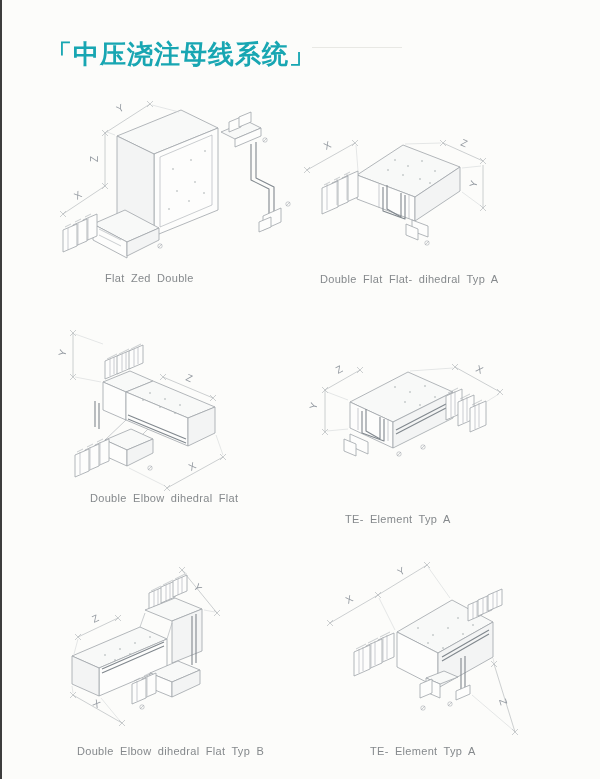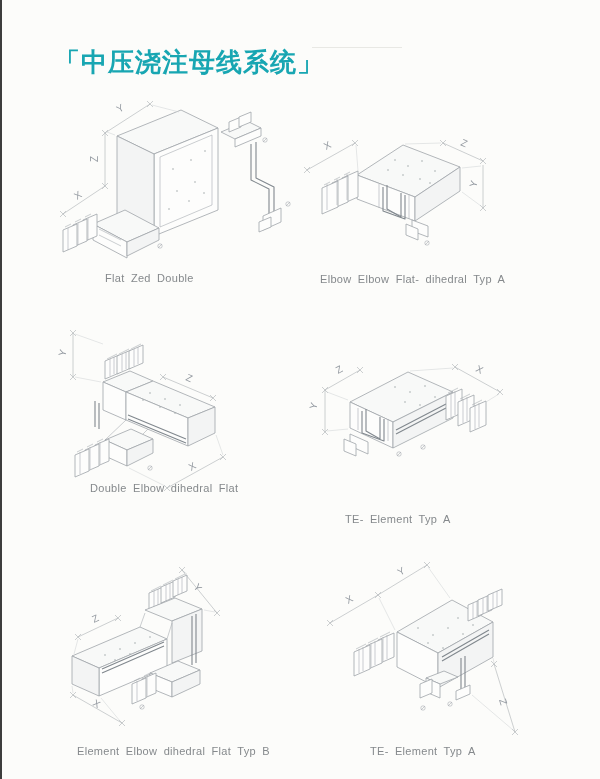--- a/index.html
+++ b/index.html
@@ -29,21 +29,21 @@
   .dk {fill:none;stroke:#81888e;stroke-width:1.1;stroke-linejoin:round;}
   .dim{fill:none;stroke:#b2b7ba;stroke-width:.65;}
   .ext{fill:none;stroke:#cdd1d3;stroke-width:.5;}
   .lbl{fill:#949aa1;font-size:10px;font-family:"Liberation Sans",sans-serif;}
   .dot{fill:#a5aaae;}
 </style>
 </head>
 <body>
 
 <div class="edge-strip"></div>
-<h1 class="title" style="margin: 12px; color: rgb(24, 166, 178); text-align: right;">「中压浇注母线系统」</h1>
+<h1 class="title" style="margin: 4px; color: rgb(24, 166, 178); text-align: right;">「中压浇注母线系统」</h1>
 <div class="title-rule"></div>
 
 <div class="fig" style="left:55px;top:96px;width:255px;height:175px">
 <svg width="255" height="175" viewBox="0 0 255 175">
   <g>
     <path class="f3" d="M62,40 L126,14 L163,32 L99,58 Z"></path>
     <path class="f" d="M99,58 L163,32 L163,114 L99,140 Z"></path>
     <path class="f2" d="M62,40 L99,58 L99,140 L62,122 Z"></path>
     <path class="ln" d="M105,61 L157,39 L157,109 L105,131 Z"></path>
     <circle class="dot" cx="118" cy="73" r=".8"></circle>
@@ -130,21 +130,21 @@
     <path class="dim" d="M140,22 L146,28 M140,28 L146,22"></path>
     <path class="dim" d="M180,40 L186,46 M180,46 L186,40"></path>
     <path class="dim" d="M180,87 L186,93 M180,93 L186,87"></path>
     <path class="ext" d="M56,27 L58,53 M105,26 L141,25 M162,50 L181,48 M162,74 L181,88"></path>
     <text class="lbl" x="26" y="32" transform="rotate(-28 26 32)">X</text>
     <text class="lbl" x="160" y="27" transform="rotate(24 160 27)">Z</text>
     <text class="lbl" x="176" y="70" transform="rotate(-75 176 70)">Y</text>
   </g>
 </svg>
 </div>
-<div class="caption" style="left:320px;top:273px">Elbow Elbow Flat- dihedral Typ A</div>
+<div class="caption" style="left:320px;top:273px">Double Flat Flat- dihedral Typ A</div>
 
 <div class="fig" style="left:55px;top:325px;width:260px;height:185px">
 <svg width="260" height="185" viewBox="0 0 260 185">
   <g>
     <path class="f" d="M50,36 L64,30 L64,48 L50,54 Z"></path>
     <path class="f" d="M62,31 L76,25 L76,43 L62,49 Z"></path>
     <path class="f" d="M74,26 L88,20 L88,38 L74,44 Z"></path>
     <path class="ln" d="M55,34 V51 M59,32 V49 M67,29 V46 M71,27 V44 M79,24 V41 M83,22 V39"></path>
     <path class="ln" d="M52,34 L62,29 M64,29 L74,24 M76,24 L86,19"></path>
     <path class="f3" d="M48,57 L75,46 L98,56 L71,67 Z"></path>
@@ -180,21 +180,21 @@
     <path class="dim" d="M155,70 L161,76 M155,76 L161,70"></path>
     <path class="dim" d="M109,160 L115,166 M109,166 L115,160"></path>
     <path class="dim" d="M165,129 L171,135 M165,135 L171,129"></path>
     <path class="ext" d="M20,9 L48,19 M20,52 L46,57 M74,143 L110,161 M161,110 L168,130"></path>
     <text class="lbl" x="10" y="32" transform="rotate(-75 10 32)">Y</text>
     <text class="lbl" x="130" y="55" transform="rotate(23 130 55)">Z</text>
     <text class="lbl" x="136" y="146" transform="rotate(-29 136 146)">X</text>
   </g>
 </svg>
 </div>
-<div class="caption" style="left:90px;top:482px">Double Elbow dihedral Flat</div>
+<div class="caption" style="left:90px;top:492px">Double Elbow dihedral Flat</div>
 
 <div class="fig" style="left:300px;top:342px;width:215px;height:155px">
 <svg width="215" height="155" viewBox="0 0 215 155">
   <g>
     <path class="f3" d="M50,60 L108,30 L153,50 L93,80 Z"></path>
     <path class="f" d="M50,60 L93,80 L93,106 L50,86 Z"></path>
     <path class="f2" d="M93,80 L153,50 L153,76 L93,106 Z"></path>
     <path class="ln" d="M58,66 V88 M88,77 V99"></path>
     <path class="dk" d="M62,69 L62,91 L84,99 L84,77"></path>
     <path class="dk" d="M66,67 L66,89 L80,97 L80,75"></path>
@@ -273,21 +273,21 @@
     <path class="dim" d="M164,55 L170,61 M164,61 L170,55"></path>
     <path class="dim" d="M20,137 L26,143 M20,143 L26,137"></path>
     <path class="dim" d="M69,165 L75,171 M69,171 L75,165"></path>
     <path class="ext" d="M24,99 L28,84 M137,19 L133,16 M154,55 L165,57 M22,131 L23,138 M51,143 L70,166"></path>
     <text class="lbl" x="44" y="68" transform="rotate(-25 44 68)">Z</text>
     <text class="lbl" x="143" y="32" transform="rotate(51 143 32)">Y</text>
     <text class="lbl" x="42" y="150" transform="rotate(30 42 150)">X</text>
   </g>
 </svg>
 </div>
-<div class="caption" style="left:77px;top:745px">Element Elbow dihedral Flat Typ B</div>
+<div class="caption" style="left:77px;top:745px">Double Elbow dihedral Flat Typ B</div>
 
 <div class="fig" style="left:318px;top:558px;width:215px;height:182px">
 <svg width="215" height="182" viewBox="0 0 215 182">
   <g>
     <path class="f3" d="M79,74 L134,42 L175,64 L120,95 Z"></path>
     <path class="f" d="M79,74 L120,95 L120,130 L79,109 Z"></path>
     <path class="f2" d="M120,95 L175,64 L175,99 L120,130 Z"></path>
     <path class="dk" d="M124,99 L171,72 M124,103 L171,76"></path>
     <path class="dk" d="M143,100 V133 M147,98 V131"></path>
     <path class="f" d="M138,133 L152,127 L152,136 L138,142 Z"></path>

